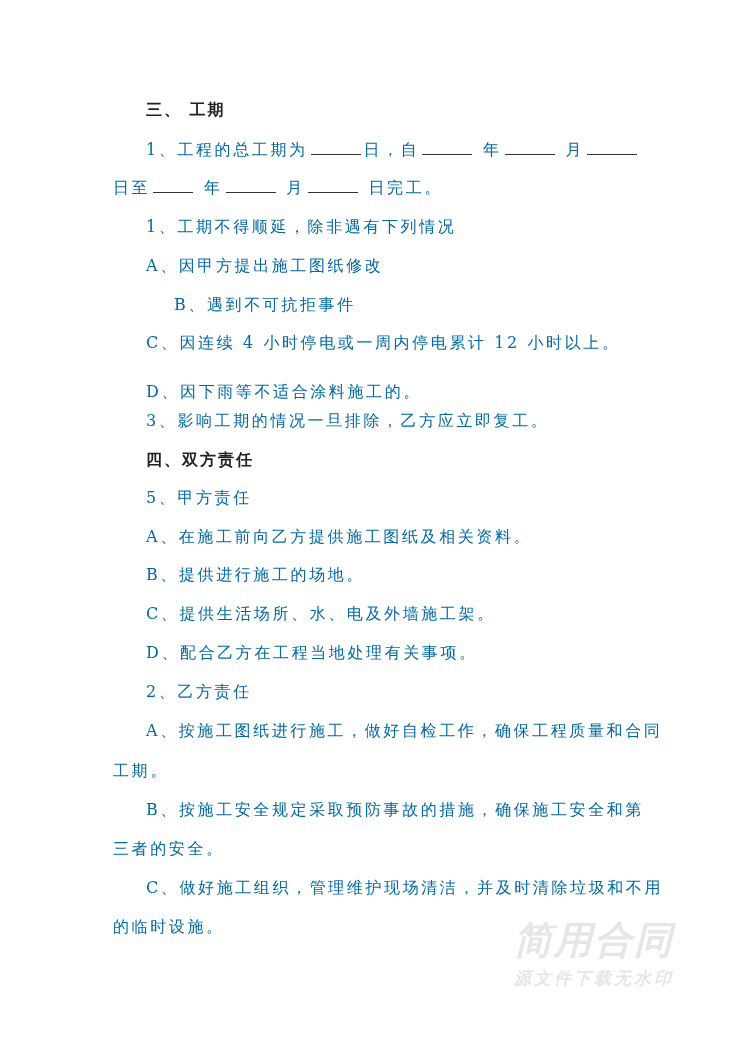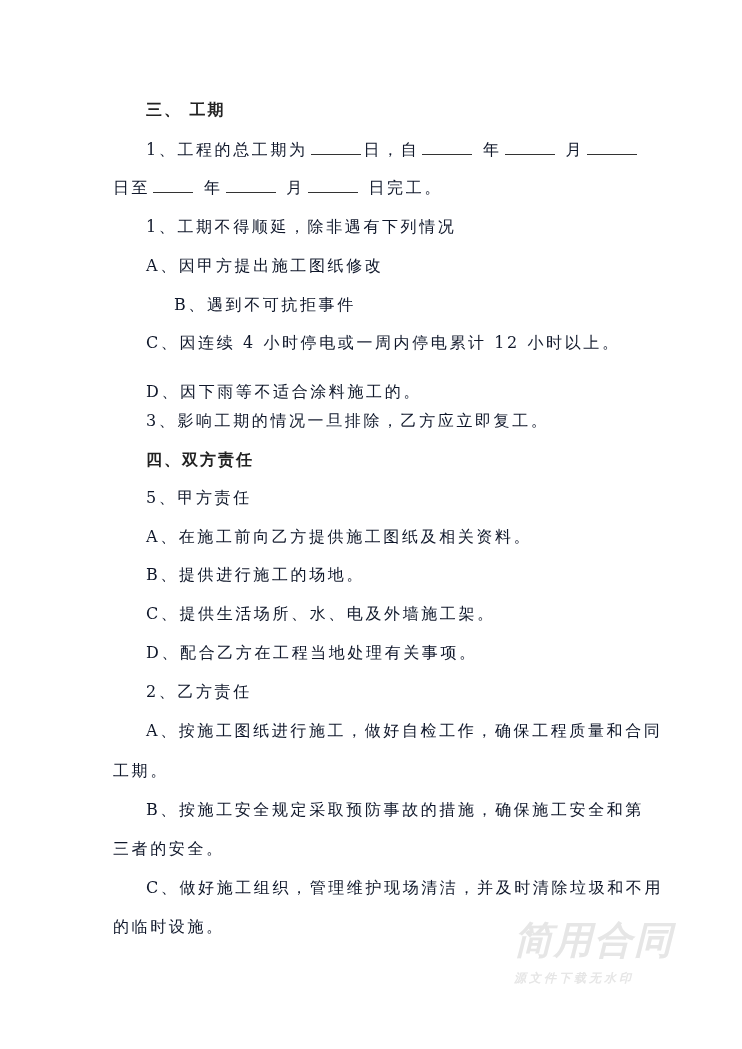--- a/index.html
+++ b/index.html
@@ -3,21 +3,21 @@
   <meta charset="utf-8">
   <style>
     html, body { margin: 0; padding: 0; background: #ffffff; }
     body { width: 742px; height: 1049px; position: relative; overflow: hidden; }
     .page { position: absolute; left: 0; top: 0; width: 742px; height: 833px; background: #fff; }
     .line {
       position: absolute;
       left: 113px;
       font-family: "DejaVu Serif", "Liberation Serif", serif;
       font-size: 16px;
-      color: #0f172a;
+      color: #0369a1;
       letter-spacing: 2.6px;
       white-space: nowrap;
       line-height: 20px;
     }
     .indent { left: 146px; }
     .heading { font-weight: bold; color: #222; letter-spacing: 2px; }
     .blank {
       display: inline-block;
       border-bottom: 1px solid #333;
       height: 14px;
@@ -32,21 +32,21 @@
       top: 918px;
       width: 180px;
       font-family: "DejaVu Sans", "Liberation Sans", sans-serif;
       color: #e6e6e6;
       font-style: italic;
       font-weight: bold;
       text-align: left;
       user-select: none;
     }
     .wm-main { font-size: 38px; letter-spacing: 2px; line-height: 44px; font-family: Liberation Serif, serif; }
-    .wm-sub { font-size: 12px; letter-spacing: 3px; line-height: 24px; margin-top: 4px; }
+    .wm-sub { font-size: 17px; letter-spacing: 3px; line-height: 24px; margin-top: 4px; }
   </style>
 </head>
 <body>
 
 <div class="page">
 
   <div class="line indent heading" style="top:100px;">三、 工期</div>
 
   <div class="line indent" style="top:140px;">
     <span>1、工程的总工期为</span><span class="blank w52"></span><span>日，自</span><span class="blank w52"></span>

